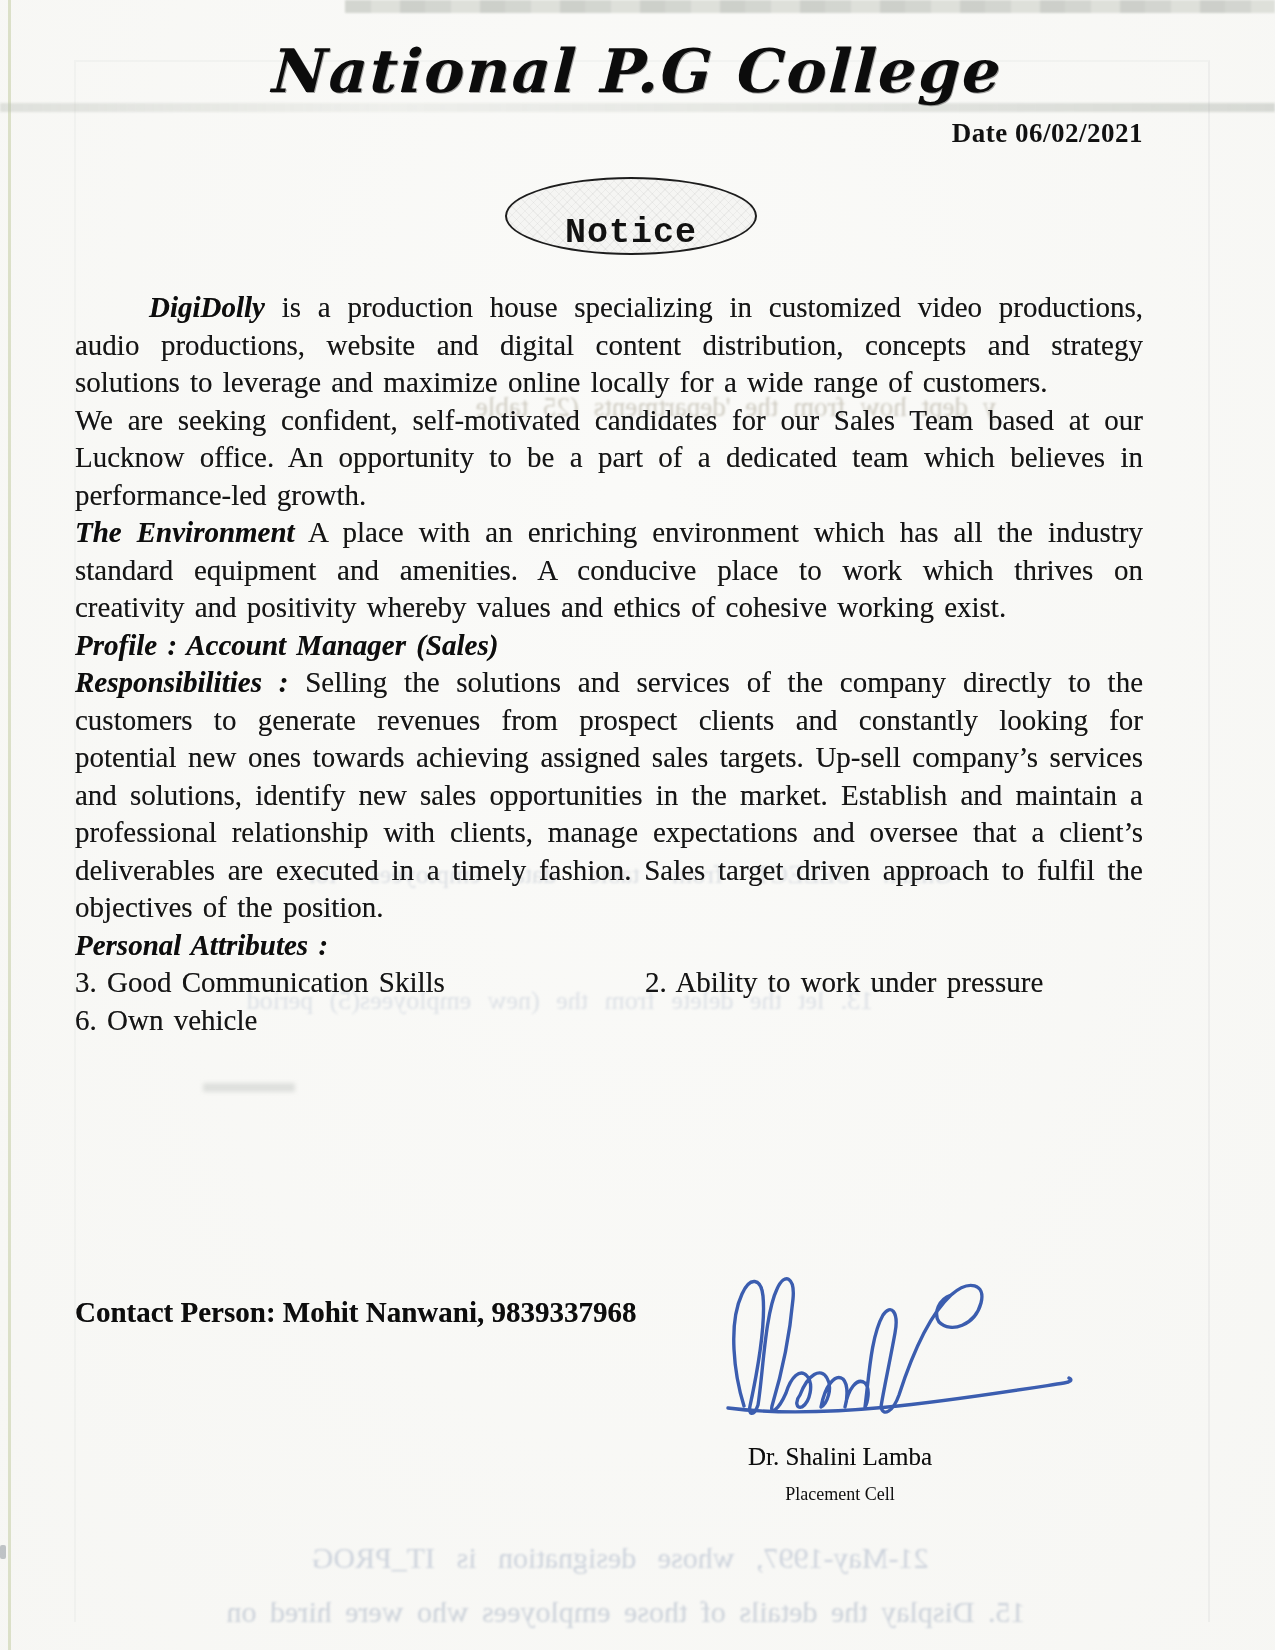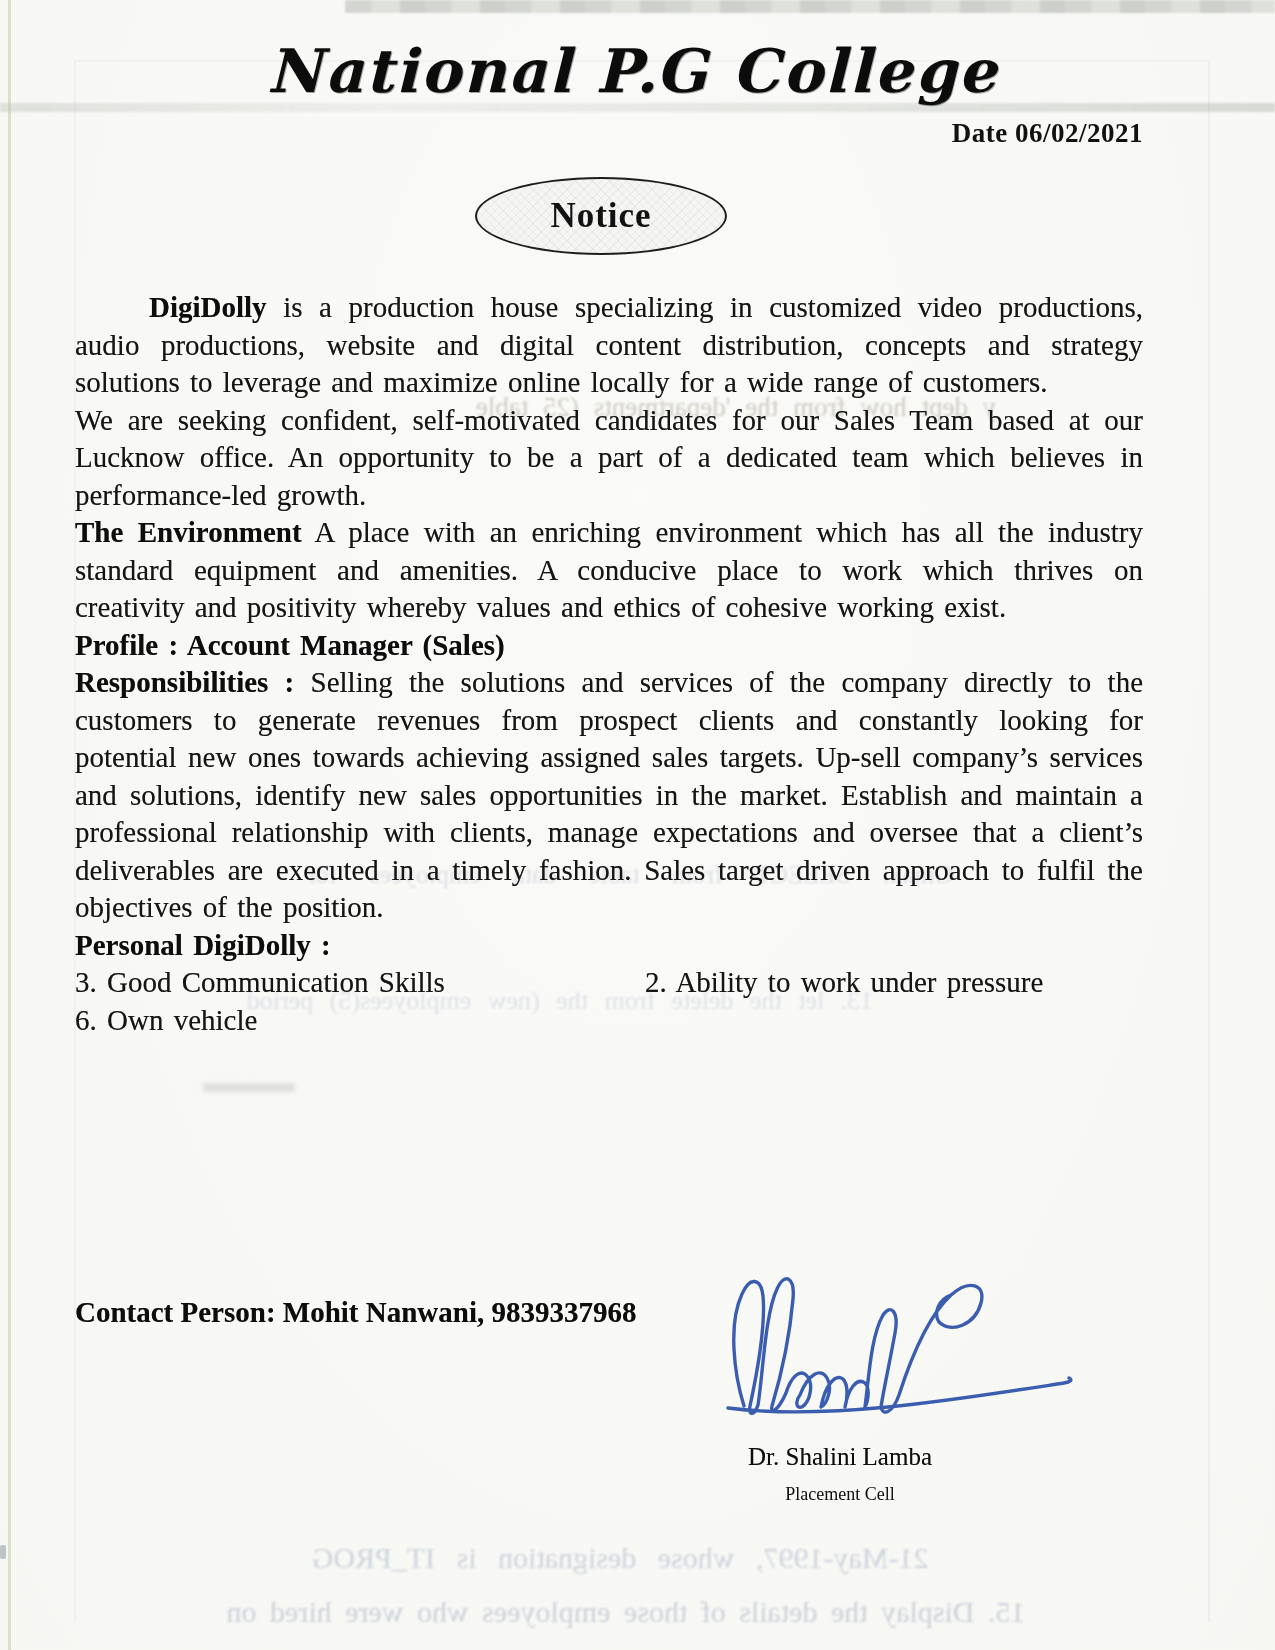--- a/index.html
+++ b/index.html
@@ -57,43 +57,43 @@
     color:#0c0c0c;
     transform:skewX(-3deg);
     text-shadow:1px 1px 0 rgba(0,0,0,.35);
   }
   .notice-date{
     position:absolute;right:132px;top:118px;
     font-weight:bold;font-size:27px;color:#111;
     letter-spacing:.5px;
   }
   .notice-oval{
-    position:absolute;left:475px;top:177px;width:248px;height:74px;
+    position:absolute;left:505px;top:177px;width:248px;height:74px;
     border:2px solid #1d1d1d;border-radius:50%;
     background:
       repeating-linear-gradient(45deg, rgba(60,60,60,.05) 0 1px, transparent 1px 6px),
       repeating-linear-gradient(-45deg, rgba(60,60,60,.05) 0 1px, transparent 1px 6px),
       #f5f5f3;
-    display:flex;align-items:center;justify-content:center;
+    display:flex;align-items:flex-end;justify-content:center;font-family:Liberation Mono, monospace;
   }
   .notice-oval span{
     font-weight:bold;font-size:35px;color:#111;letter-spacing:1px;
   }
 
   
   .doc-body{
     position:absolute;left:75px;top:289px;width:1068px;
     font-size:29px;line-height:37.5px;color:#151515;
     text-align:justify;
     word-spacing:3px;
     text-shadow:0 0 .5px rgba(0,0,0,.45);
   }
   .doc-body p{margin:0;}
   .indent{text-indent:74px;}
-  b,.bold{font-weight:bold;color:#0d0d0d;}
+  b,.bold{font-weight:bold;color:#0d0d0d;font-style:italic;}
   .attr-row{position:relative;}
   .attr-col2{position:absolute;left:570px;top:0;}
   .contact-line{
     position:absolute;left:75px;top:1296px;
     font-weight:bold;font-size:29px;color:#0d0d0d;
     text-shadow:0 0 .5px rgba(0,0,0,.45);
   }
 
   
   .signature-svg{position:absolute;left:698px;top:1256px;}
@@ -143,21 +143,21 @@
   <div class="notice-oval">
     <span>Notice</span>
   </div>
 
   <div class="doc-body">
     <p class="indent"><b>DigiDolly</b><span> is a production house specializing in customized video productions, audio productions, website and digital content distribution, concepts and strategy solutions to leverage and maximize online locally for a wide range of customers.</span></p>
     <p>We are seeking confident, self-motivated candidates for our Sales Team based at our Lucknow office. An opportunity to be a part of a dedicated team which believes in performance-led growth.</p>
     <p><b>The Environment</b><span> A place with an enriching environment which has all the industry standard equipment and amenities. A conducive place to work which thrives on creativity and positivity whereby values and ethics of cohesive working exist.</span></p>
     <p class="bold">Profile : Account Manager (Sales)</p>
     <p><b>Responsibilities :</b><span> Selling the solutions and services of the company directly to the customers to generate revenues from prospect clients and constantly looking for potential new ones towards achieving assigned sales targets. Up-sell company’s services and solutions, identify new sales opportunities in the market. Establish and maintain a professional relationship with clients, manage expectations and oversee that a client’s deliverables are executed in a timely fashion. Sales target driven approach to fulfil the objectives of the position.</span></p>
-    <p class="bold">Personal DigiDolly :</p>
+    <p class="bold">Personal Attributes :</p>
     <div class="attr-row">
       <span class="attr-col2">2. Ability to work under pressure</span>
     </div>
     <div>3. Good Communication Skills</div>
     <div>6. Own vehicle</div>
   </div>
 
   <div class="contact-line">Contact Person: Mohit Nanwani, 9839337968</div>
 
   <svg class="signature-svg" width="392" height="186" viewBox="0 0 392 186">

